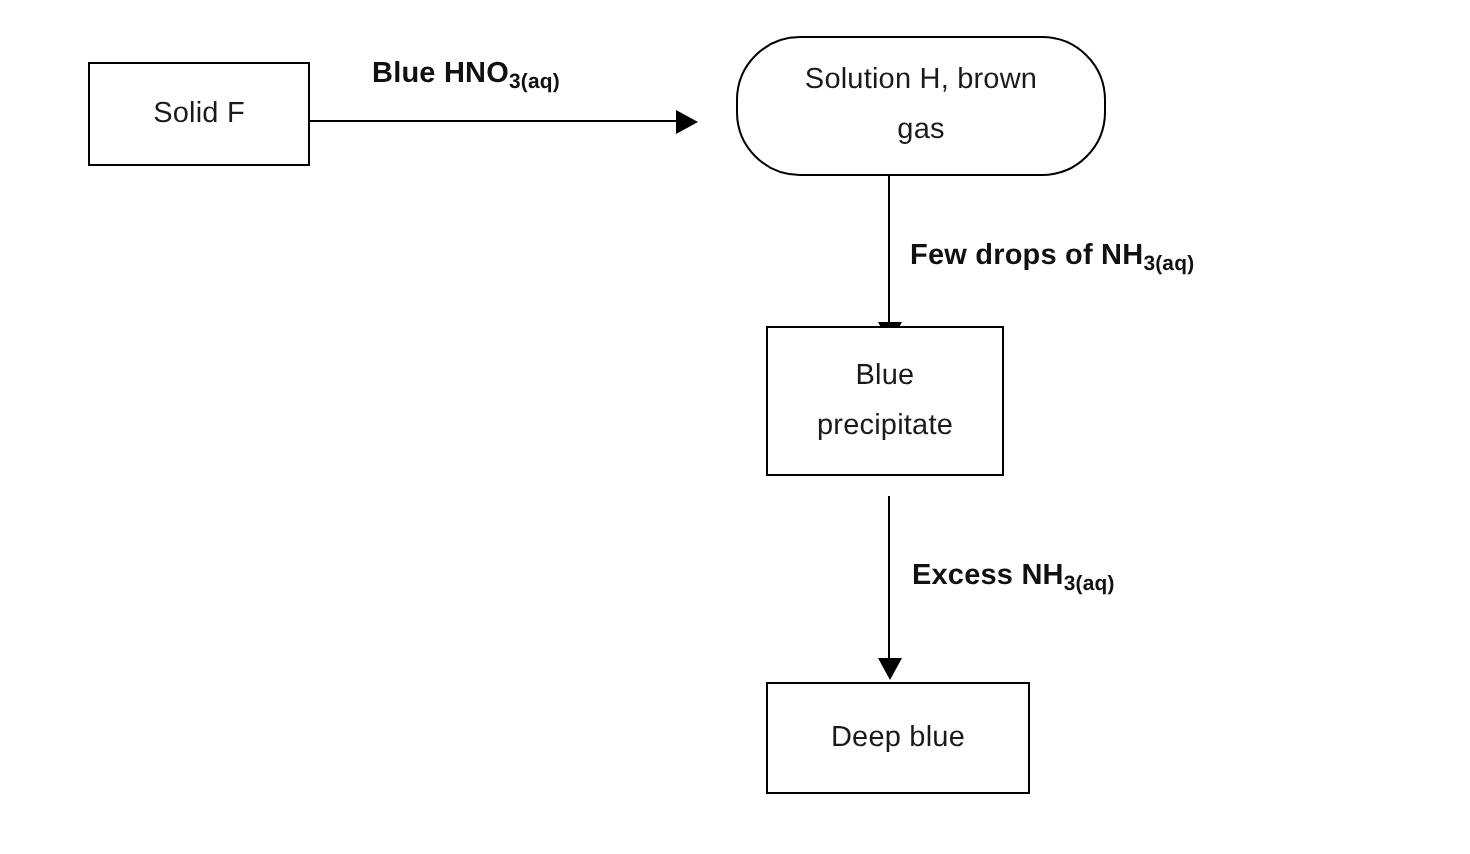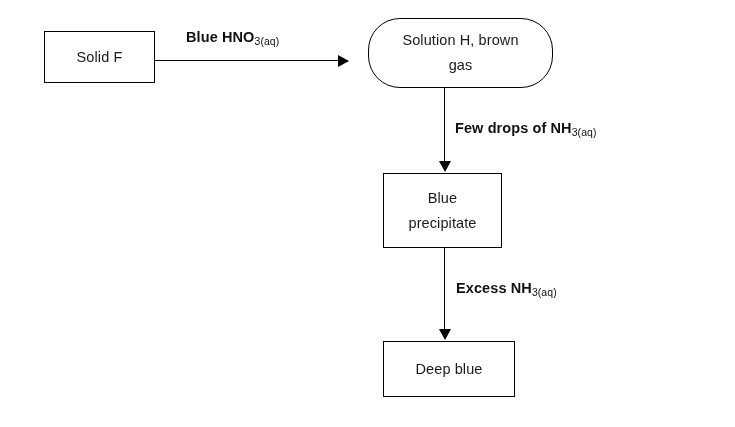--- a/index.html
+++ b/index.html
@@ -29,21 +29,21 @@
     font-size: 14.5px;
     line-height: 1.72;
     color: #1a1a1a;
     letter-spacing: 0.1px;
   }
   .node .ln { display: block; white-space: nowrap; }
 
   
   #node-solid-f      { left: 44px;  top: 31px;  width: 111px; height: 52px; }
   #node-solution-h   { left: 368px; top: 18px;  width: 185px; height: 70px; border-radius: 32px; }
-  #node-blue-ppt     { left: 383px; top: 173px; width: 119px; height: 75px; }
+  #node-blue-ppt     { left: 383px; top: 163px; width: 119px; height: 75px; }
   #node-deep-blue    { left: 383px; top: 341px; width: 132px; height: 56px; }
 
   
   .line-h {
     position: absolute;
     height: 0;
     border-top: 1.9px solid #000000;
   }
   .line-v {
     position: absolute;
@@ -80,21 +80,21 @@
     font-weight: bold;
     color: #111111;
     white-space: nowrap;
     letter-spacing: 0.1px;
   }
   .edge-label sub {
     font-size: 0.72em;
     vertical-align: baseline;
     position: relative;
     top: 0.30em;
-    font-weight: normal;
+    font-weight: bold;
   }
   #label-edge1 { left: 186px; top: 29px; }
   #label-edge2 { left: 455px; top: 120px; }
   #label-edge3 { left: 456px; top: 280px; }
 </style>
 </head>
 <body>
 
 <div id="canvas">
 

